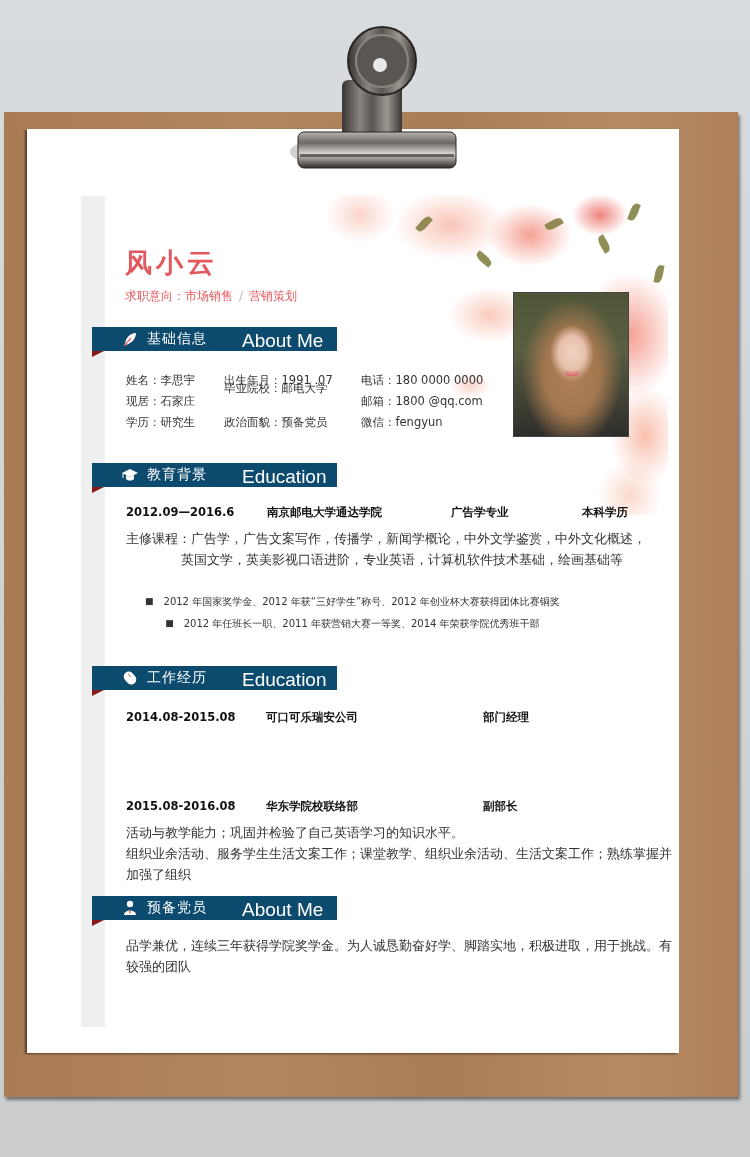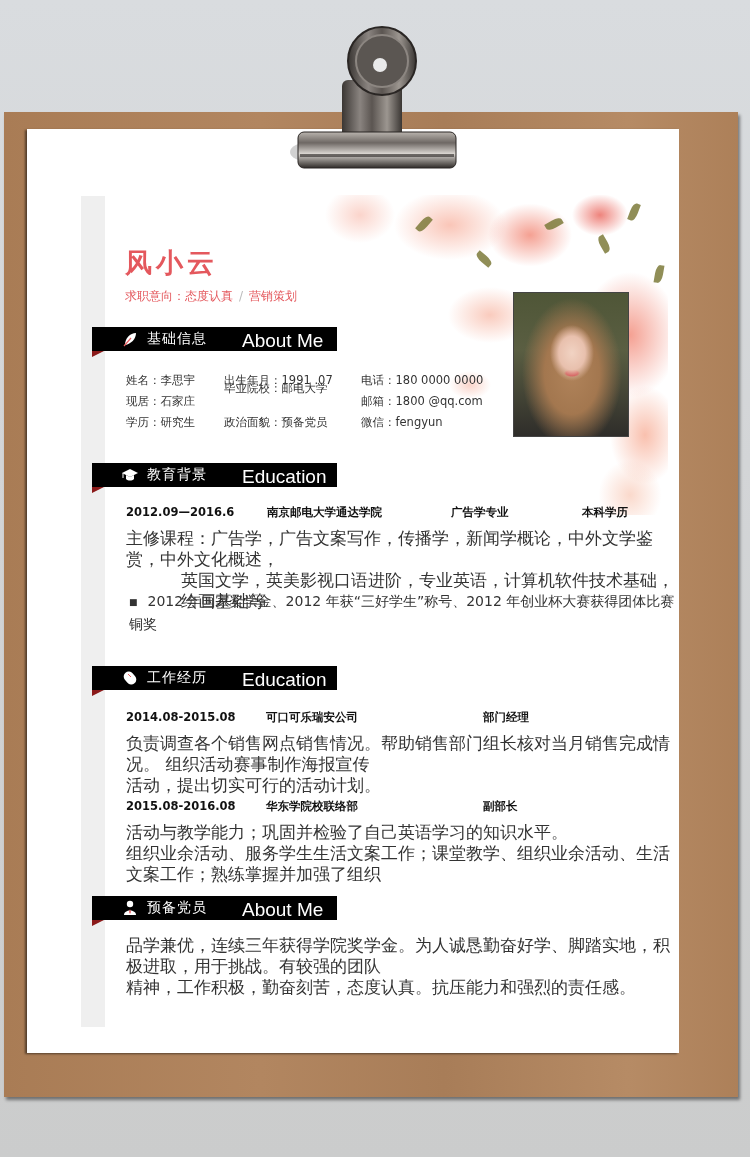--- a/index.html
+++ b/index.html
@@ -54,38 +54,38 @@
     position: absolute; left: 98px; top: 116px;
     font-size: 27px; font-weight: bold; letter-spacing: 4px; color: #e4585d;
   }
   .intent {
     position: absolute; left: 98px; top: 159px; font-size: 12px; color: #e4585d;
   }
   .intent .sep { color: #bbb; margin: 0 6px; }
 
   .sec-bar {
     position: absolute; left: 65px; width: 245px; height: 24px;
-    background: #000000; color: #fff; font-size: 14px;
+    background: #0c4a6e; color: #fff; font-size: 14px;
   }
   .sec-bar::after {
     content: ""; position: absolute; left: 0; top: 24px;
     border-top: 6px solid #8b1a1a; border-left: 12px solid transparent;
     transform: scaleX(-1); transform-origin: 6px 0;
   }
   .sec-icon { position: absolute; left: 30px; top: 4px; width: 16px; height: 16px; }
   .sec-cn { position: absolute; left: 55px; top: 3px; letter-spacing: 1px; }
   .sec-en { position: absolute; left: 150px; top: 3px; font-family: "Liberation Sans", sans-serif; font-size: 19px; }
 
   .info-grid { position: absolute; left: 99px; top: 244px; font-size: 11.5px; color: #333; }
   .info-row { position: absolute; white-space: nowrap; }
 
   .edu-head, .job-head { position: absolute; left: 99px; font-size: 11.5px; font-weight: bold; color: #111; white-space: nowrap; }
   .edu-head span, .job-head span { position: absolute; top: 0; }
-  .text { position: absolute; left: 99px; font-size: 17px; color: #333; line-height: 21px; }
-  .bullet-list { position: absolute; left: 102px; font-size: 14px; color: #333; line-height: 21px; list-style: none; }
+  .text { position: absolute; left: 99px; font-size: 13px; color: #333; line-height: 21px; }
+  .bullet-list { position: absolute; left: 118px; font-size: 10px; color: #333; line-height: 21px; list-style: none; text-align: center; }
   .bullet-list li::before { content: "■"; font-size: 9px; margin-right: 10px; position: relative; top: -1px; }
 
   .clip { position: absolute; left: 270px; top: 24px; width: 192px; height: 146px; }
 </style>
 </head>
 <body>
 
 <div class="board"></div>
 
 <div class="paper">
@@ -98,21 +98,21 @@
     <div class="leaf" style="left:180px;top:55px;transform:rotate(-50deg);"></div>
     <div class="leaf" style="left:120px;top:20px;transform:rotate(40deg);"></div>
     <div class="leaf" style="left:355px;top:70px;transform:rotate(10deg);"></div>
     <div class="leaf" style="left:225px;top:105px;transform:rotate(-70deg);"></div>
   </div>
 
   <div class="photo"></div>
 
   <div class="name">风小云</div>
   <div class="intent">
-    <span>求职意向：</span><span>态度认真</span><span class="sep">/</span><span>营销策划</span>
+    <span>求职意向：</span><span>市场销售</span><span class="sep">/</span><span>营销策划</span>
   </div>
 
   <div class="sec-bar" style="top:198px;">
     <span class="sec-icon">
       <svg width="16" height="16" viewBox="0 0 16 16">
           <path d="M3 14 C 3 7, 8 2, 14 2 C 14 8, 9 13, 3 14 Z" fill="#fff"></path>
           <path d="M2 15 L9 7" stroke="#ea5f62" stroke-width="1.2"></path>
         </svg>
     </span>
     <span class="sec-cn">基础信息</span>
@@ -150,42 +150,39 @@
     <span style="left:456px;text-align:right;">本科学历</span>
   </div>
 
   <div class="text" style="top:399px;">
     <div>主修课程：广告学，广告文案写作，传播学，新闻学概论，中外文学鉴赏，中外文化概述，</div>
     <div style="padding-left:55px;">英国文学，英美影视口语进阶，专业英语，计算机软件技术基础，绘画基础等</div>
   </div>
 
   <ul class="bullet-list" style="top:462px;">
     <li>2012 年国家奖学金、2012 年获“三好学生”称号、2012 年创业杯大赛获得团体比赛铜奖</li>
+    <li>2012 年任班长一职、2011 年获营销大赛一等奖、2014 年荣获学院优秀班干部</li>
   </ul>
 
   <div class="sec-bar" style="top:537px;">
     <span class="sec-icon">
       <svg width="16" height="16" viewBox="0 0 16 16">
           <rect x="3" y="1" width="10" height="14" rx="5" fill="#fff" transform="rotate(-40 8 8)"></rect>
           <path d="M6 4 L9 7" stroke="#ea5f62" stroke-width="1"></path>
         </svg>
     </span>
     <span class="sec-cn">工作经历</span>
     <span class="sec-en">Education</span>
   </div>
 
   <div class="job-head" style="top:581px;">
     <span style="left:0;">2014.08-2015.08</span>
     <span style="left:140px;">可口可乐瑞安公司</span>
     <span style="left:357px;">部门经理</span>
   </div>
-  <div class="text" style="top:604px;">
-    <div>负责调查各个销售网点销售情况。帮助销售部门组长核对当月销售完成情况。 组织活动赛事制作海报宣传</div>
-    <div>活动，提出切实可行的活动计划。</div>
-  </div>
 
   <div class="job-head" style="top:670px;">
     <span style="left:0;">2015.08-2016.08</span>
     <span style="left:140px;">华东学院校联络部</span>
     <span style="left:357px;">副部长</span>
   </div>
   <div class="text" style="top:693px;">
     <div>活动与教学能力；巩固并检验了自己英语学习的知识水平。</div>
     <div>组织业余活动、服务学生生活文案工作；课堂教学、组织业余活动、生活文案工作；熟练掌握并加强了组织</div>
   </div>
@@ -197,21 +194,20 @@
           <path d="M2 15 C 2 9, 14 9, 14 15 Z" fill="#fff"></path>
           <path d="M8 9 L7 12 L8 14 L9 12 Z" fill="#ea5f62"></path>
         </svg>
     </span>
     <span class="sec-cn">预备党员</span>
     <span class="sec-en">About Me</span>
   </div>
 
   <div class="text" style="top:806px;">
     <div>品学兼优，连续三年获得学院奖学金。为人诚恳勤奋好学、脚踏实地，积极进取，用于挑战。有较强的团队</div>
-    <div>精神，工作积极，勤奋刻苦，态度认真。抗压能力和强烈的责任感。</div>
   </div>
 </div>
 
 <div class="clip">
   <svg width="192" height="146" viewBox="0 0 192 146">
     <defs>
       <linearGradient id="metal" x1="0" y1="0" x2="1" y2="0">
         <stop offset="0" stop-color="#3a3633"></stop>
         <stop offset="0.3" stop-color="#8a8480"></stop>
         <stop offset="0.5" stop-color="#5b5551"></stop>

